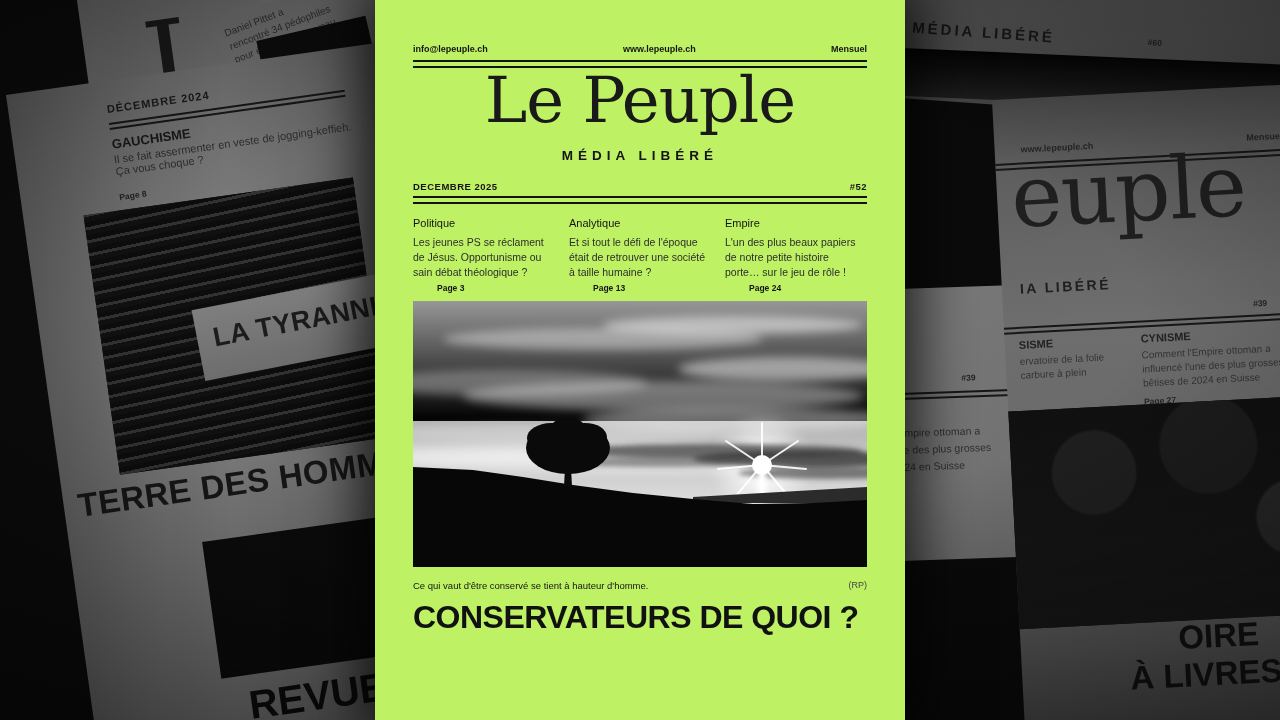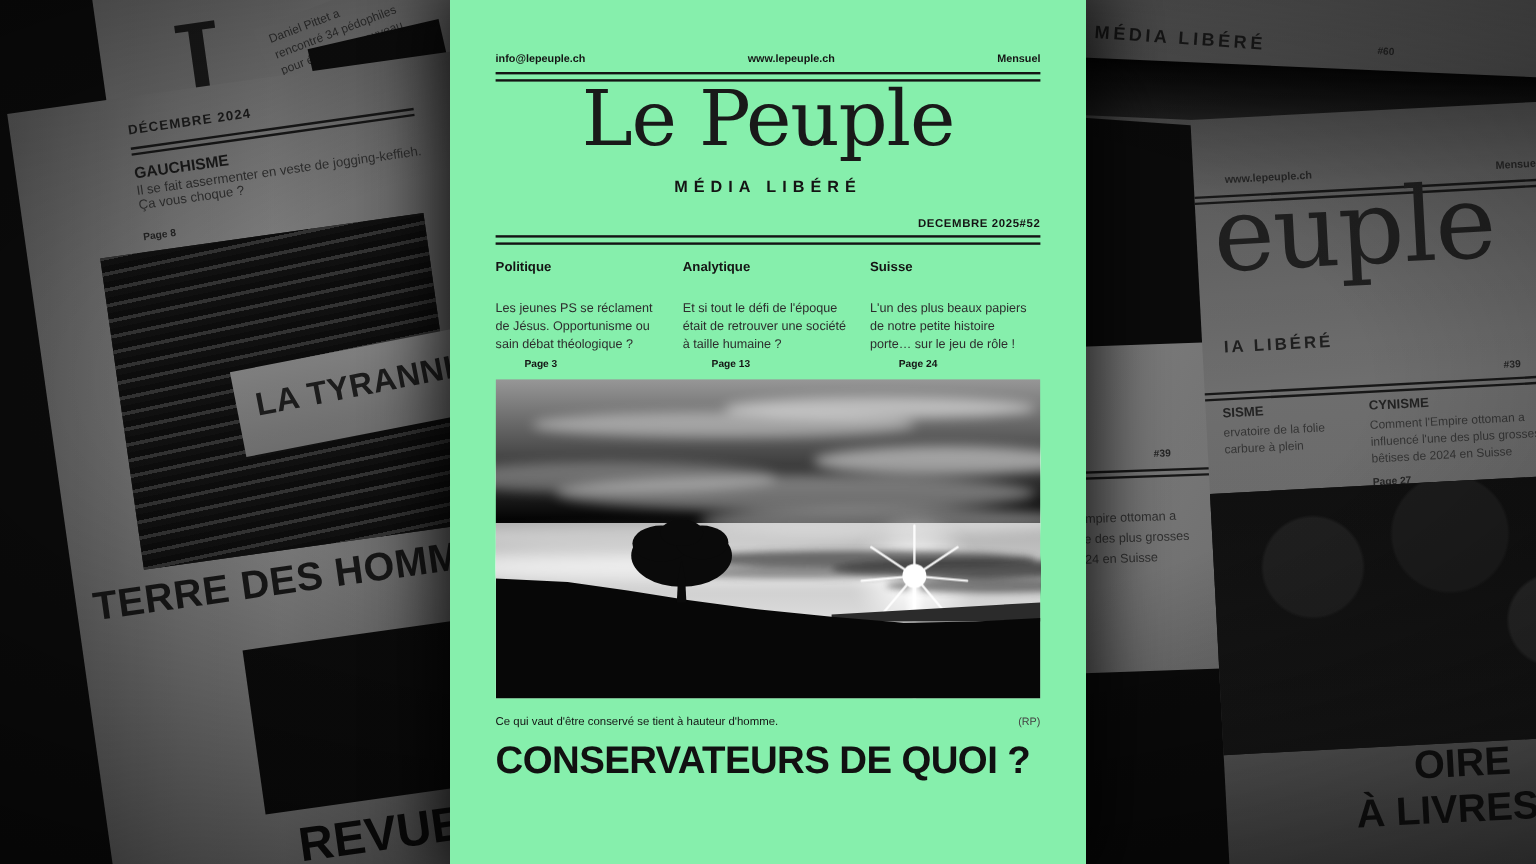--- a/index.html
+++ b/index.html
@@ -80,34 +80,34 @@
   #pageF .livres{position:absolute;left:108px;top:566px;font-size:33px;font-weight:bold;color:#161616;white-space:nowrap;}
 
   .drule{height:7px;border-top:2.5px solid #1c1c1c;border-bottom:2px solid #1c1c1c;}
 
   
   #vignette{position:absolute;inset:0;z-index:4;pointer-events:none;
      background:radial-gradient(130% 95% at 50% 44%,rgba(0,0,0,0) 30%,rgba(0,0,0,.45) 68%,rgba(0,0,0,.8) 100%),
                 linear-gradient(rgba(0,0,0,.18),rgba(0,0,0,.18));}
 
   
-  #centerPage{position:absolute;left:375px;top:0;width:530px;height:720px;background:#86efac;
+  #centerPage{position:absolute;left:375px;top:0;width:530px;height:720px;background:#bef264;
      z-index:10;box-shadow:0 0 55px 12px rgba(0,0,0,.8);padding:0 38px;color:#141414;}
   .topbar{display:flex;justify-content:space-between;align-items:baseline;margin-top:44px;
      font-size:9px;font-weight:bold;}
   .cdrule{height:8px;border-top:2.5px solid #141414;border-bottom:2px solid #141414;margin-top:6px;}
   .masthead{text-align:center;font-family:"DejaVu Serif",serif;font-size:64px;line-height:1;
      color:#191919;letter-spacing:-1px;}
   .tagline{text-align:center;font-size:13.5px;font-weight:bold;letter-spacing:5px;margin-top:16px;}
-  .issuebar{display:flex;justify-content:flex-end;margin-top:18px;font-size:9.5px;font-weight:bold;
+  .issuebar{display:flex;justify-content:space-between;margin-top:18px;font-size:9.5px;font-weight:bold;
      letter-spacing:.5px;}
   .cdrule2{height:8px;border-top:2.5px solid #141414;border-bottom:2px solid #141414;margin-top:4px;}
   .cols{display:flex;gap:15px;margin-top:13px;}
   .ccol{width:141px;}
-  .ccol .h{font-size:11px;font-weight:bold;margin-bottom:21px;}
+  .ccol .h{font-size:11px;font-weight:normal;margin-bottom:6px;}
   .ccol .t{font-size:10.5px;line-height:1.45;color:#2d2d2d;}
   .ccol .pg{font-size:8.5px;font-weight:bold;margin-top:2px;padding-left:24px;}
   .photo{margin-top:8px;width:454px;height:266px;}
   .caption{display:flex;justify-content:space-between;margin-top:9px;}
   .caption .c{font-size:9.5px;font-weight:normal;}
   .caption .cr{font-size:9px;color:#444;}
   .headline{margin-top:8px;font-size:32px;font-weight:bold;letter-spacing:-.5px;color:#111;white-space:nowrap;}
 </style>
 </head>
 <body>
@@ -212,21 +212,21 @@
         <div class="h">Politique</div>
         <div class="t">Les jeunes PS se réclament de Jésus. Opportunisme ou sain débat théologique ?</div>
         <div class="pg">Page 3</div>
       </div>
       <div class="ccol">
         <div class="h">Analytique</div>
         <div class="t">Et si tout le défi de l'époque était de retrouver une société à taille humaine ?</div>
         <div class="pg">Page 13</div>
       </div>
       <div class="ccol">
-        <div class="h">Suisse</div>
+        <div class="h">Empire</div>
         <div class="t">L'un des plus beaux papiers de notre petite histoire porte… sur le jeu de rôle !</div>
         <div class="pg">Page 24</div>
       </div>
     </div>
 
     
     <svg class="photo" viewBox="0 0 454 266" preserveAspectRatio="none">
       <defs>
         <linearGradient id="sky" x1="0" y1="0" x2="0" y2="1">
           <stop offset="0" stop-color="#979797"></stop>

